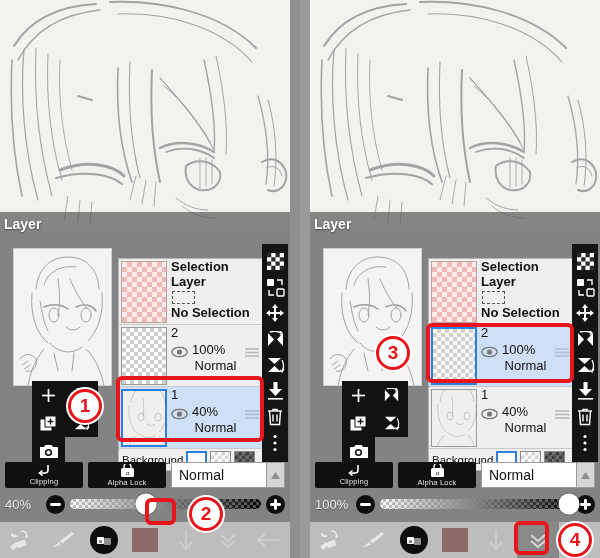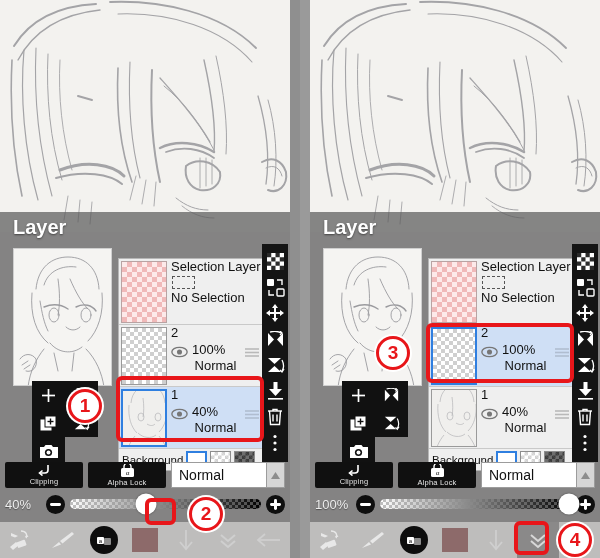--- a/index.html
+++ b/index.html
@@ -19,22 +19,22 @@
     background: #f2f1ee; overflow:hidden;
   }
   .canvas svg { position:absolute; left:0; top:0; }
 
   
   .sheet {
     position:absolute; left:0; right:0; top:212px; bottom:36px;
     background: rgba(90,90,90,0.72);
   }
   .sheet-title {
-    position:absolute; left:13px; top:4px;
-    color:#fff; font-size:20px; font-weight:bold;
+    position:absolute; left:4px; top:4px;
+    color:#fff; font-size:14px; font-weight:bold;
     text-shadow:0 1px 2px rgba(0,0,0,.5);
   }
 
   
   .preview {
     position:absolute; left:13px; top:36px; width:99px; height:138px;
     background:#f4f3f1; border:1px solid #cfcfcf; overflow:hidden;
   }
   .preview svg { position:absolute; left:0; top:0; }
 
@@ -67,21 +67,21 @@
 
   
   .selrow { display:flex; height:66px; background:#efefef; border-bottom:1px solid #c9c9c9; }
   .selthumb { width:46px; height:62px; margin:2px 4px 2px 2px; flex:0 0 auto;
               border:1px solid #b9a3a3;
     background-image:
       linear-gradient(45deg,#f0b9b9 25%,transparent 25%,transparent 75%,#f0b9b9 75%),
       linear-gradient(45deg,#f0b9b9 25%,transparent 25%,transparent 75%,#f0b9b9 75%);
     background-size:10px 10px; background-position:0 0,5px 5px; background-color:#fdeaea;
   }
-  .selinfo { flex:1; }
+  .selinfo { flex:1;font-weight:bold; }
   .seltitle { font-size:13px; color:#111; line-height:15px; }
   .seldash { width:23px; height:13px; border:1px dashed #555; margin:2px 0 1px 1px; }
   .selnone { font-size:13px; color:#111; }
 
   
   .bgrow { display:flex; align-items:center; height:21px; background:#efefef; padding-left:3px; }
   .bglabel { font-size:11.5px; color:#111; }
   .bgsw { width:21px; height:17px; margin-left:3px; border:1px solid #8d8d8d; }
   .bgsw.white { background:#fff; border:2px solid #2f7fe0; }
   .bgsw.trans {

